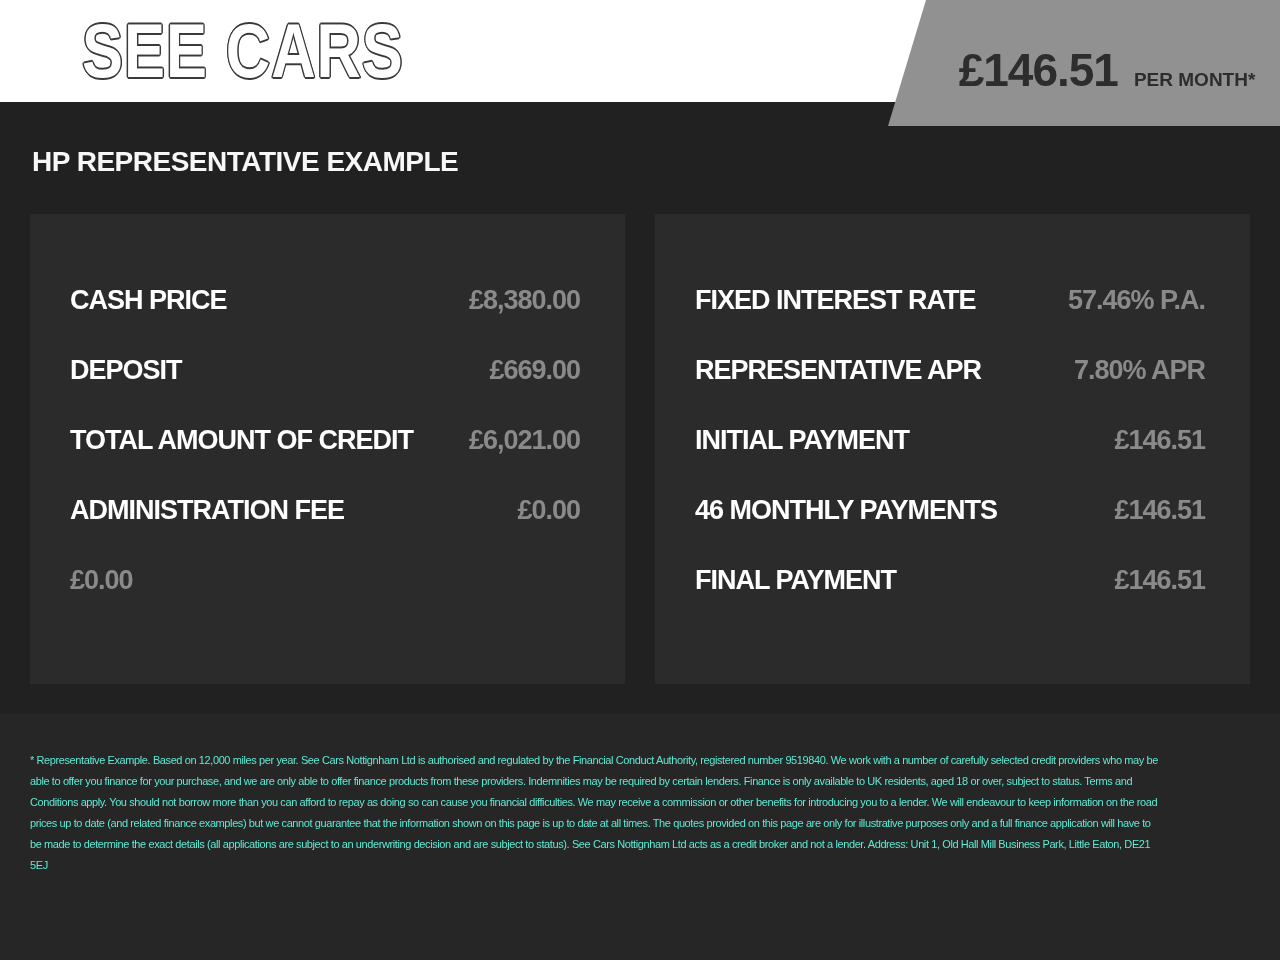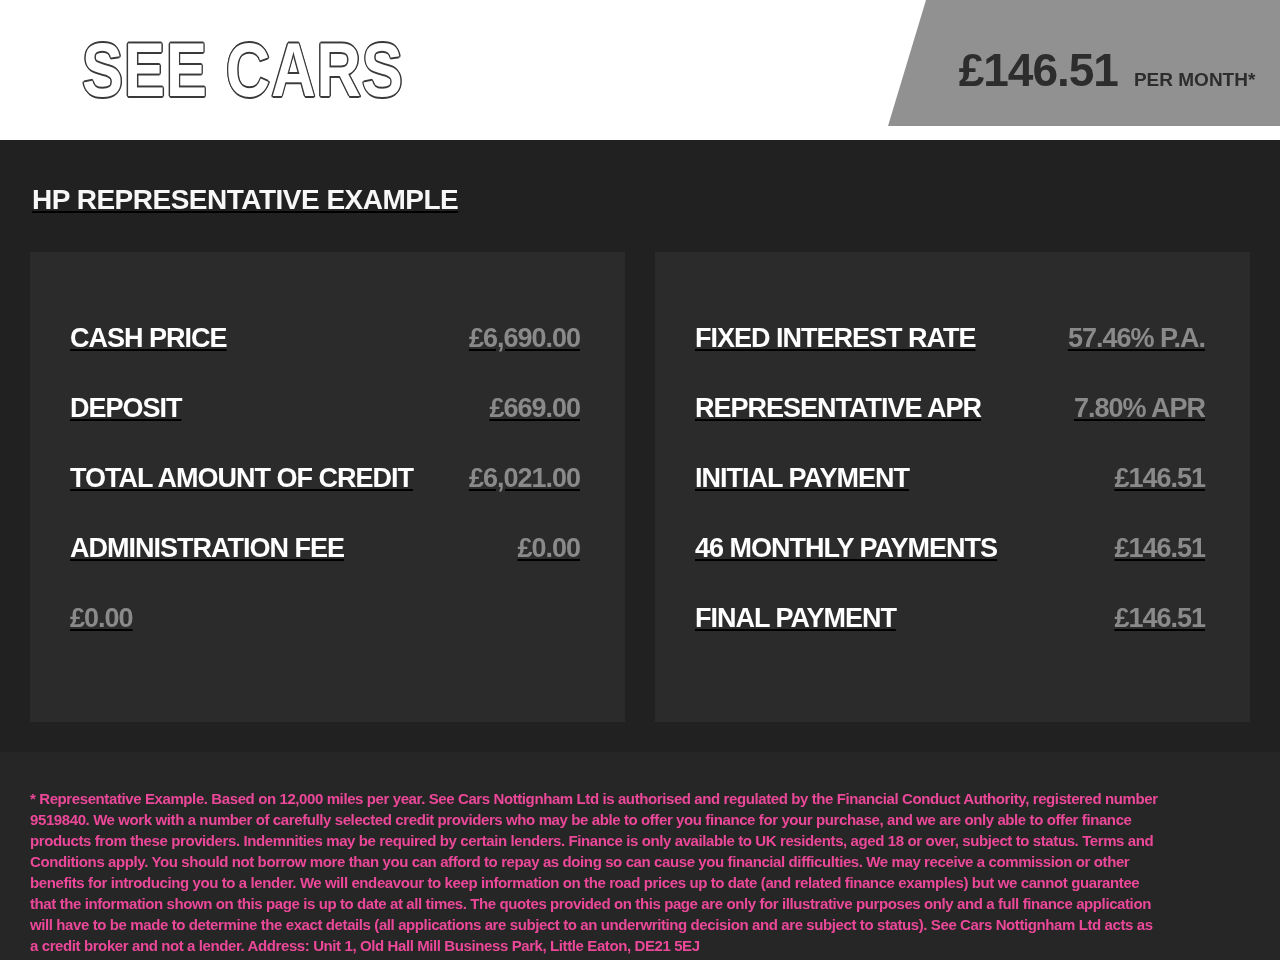--- a/index.html
+++ b/index.html
@@ -3,21 +3,21 @@
 <meta charset="utf-8">
 <style>
   * { box-sizing: border-box; margin: 0; padding: 0; }
   html, body { width: 1280px; height: 960px; overflow: hidden; }
   body { font-family: "Liberation Sans", sans-serif; background: #212121; }
 
   .page { width: 1280px; height: 960px; display: flex; flex-direction: column; }
 
   
   .header {
-    height: 140px; background: #ffffff; position: relative;
+    height: 102px; background: #ffffff; position: relative;
     display: flex; align-items: center; flex: 0 0 auto;
   }
   .logo {
     margin-left: 82px;
     font-size: 64px; font-weight: 700; letter-spacing: 1px;
     color: #ffffff;
     -webkit-text-stroke: 2px #3a3a3a;
     paint-order: stroke fill;
     text-shadow:
       1.5px 0 #3a3a3a, -1.5px 0 #3a3a3a, 0 1.5px #3a3a3a, 0 -1.5px #3a3a3a;
@@ -30,21 +30,21 @@
     background: #919191;
     clip-path: polygon(38px 0, 100% 0, 100% 100%, 0 100%);
     display: flex; align-items: center; justify-content: center;
     padding-left: 46px;
   }
   .ribbon-inner { display: flex; align-items: baseline; gap: 16px; color: #2d2d2d; }
   .ribbon-amount { font-size: 46px; font-weight: 700; letter-spacing: -1px; }
   .ribbon-period { font-size: 19px; font-weight: 700; letter-spacing: 0; margin-top: 40px; }
 
   
-  .main { flex: 0 0 612px; background: #212121; padding: 0 30px; text-decoration: underline; }
+  .main { flex: 0 0 612px; background: #212121; padding: 0 30px; }
   .page-title {
     margin: 44px 0 0 2px;
     color: #f7f7f7; font-size: 28px; font-weight: 700; letter-spacing: -0.5px;
   }
   .panels { display: flex; gap: 30px; margin-top: 36px; height: 470px; }
   .panel {
     flex: 1 1 0; background: #2b2b2b;
     padding: 32px 45px 20px 40px;
     display: flex; flex-direction: column;
   }
@@ -60,21 +60,21 @@
     color: #8a8a8a; font-size: 27px; font-weight: 700; letter-spacing: -1px;
     white-space: nowrap; text-align: right;
   }
 
   
   .footer {
     flex: 1 1 auto; background: #262626;
     padding: 36px 30px 0 30px;
   }
   .disclaimer {
-    color: #ec4899; font-size: 15px; font-weight: 700;
+    color: #5eead4; font-size: 11px; font-weight: 400;
     letter-spacing: -0.4px; line-height: 21px;
     max-width: 1128px;
   }
 </style>
 </head>
 <body>
 
 <div class="page">
 
   <div class="header">
@@ -88,21 +88,21 @@
   </div>
 
   <div class="main">
     <h1 class="page-title">HP REPRESENTATIVE EXAMPLE</h1>
 
     <div class="panels">
 
       <div class="panel">
         <div class="row">
           <span class="row-label">CASH PRICE</span>
-          <span class="row-value">£6,690.00</span>
+          <span class="row-value">£8,380.00</span>
         </div>
         <div class="row">
           <span class="row-label">DEPOSIT</span>
           <span class="row-value">£669.00</span>
         </div>
         <div class="row">
           <span class="row-label">TOTAL AMOUNT OF CREDIT</span>
           <span class="row-value">£6,021.00</span>
         </div>
         <div class="row">

